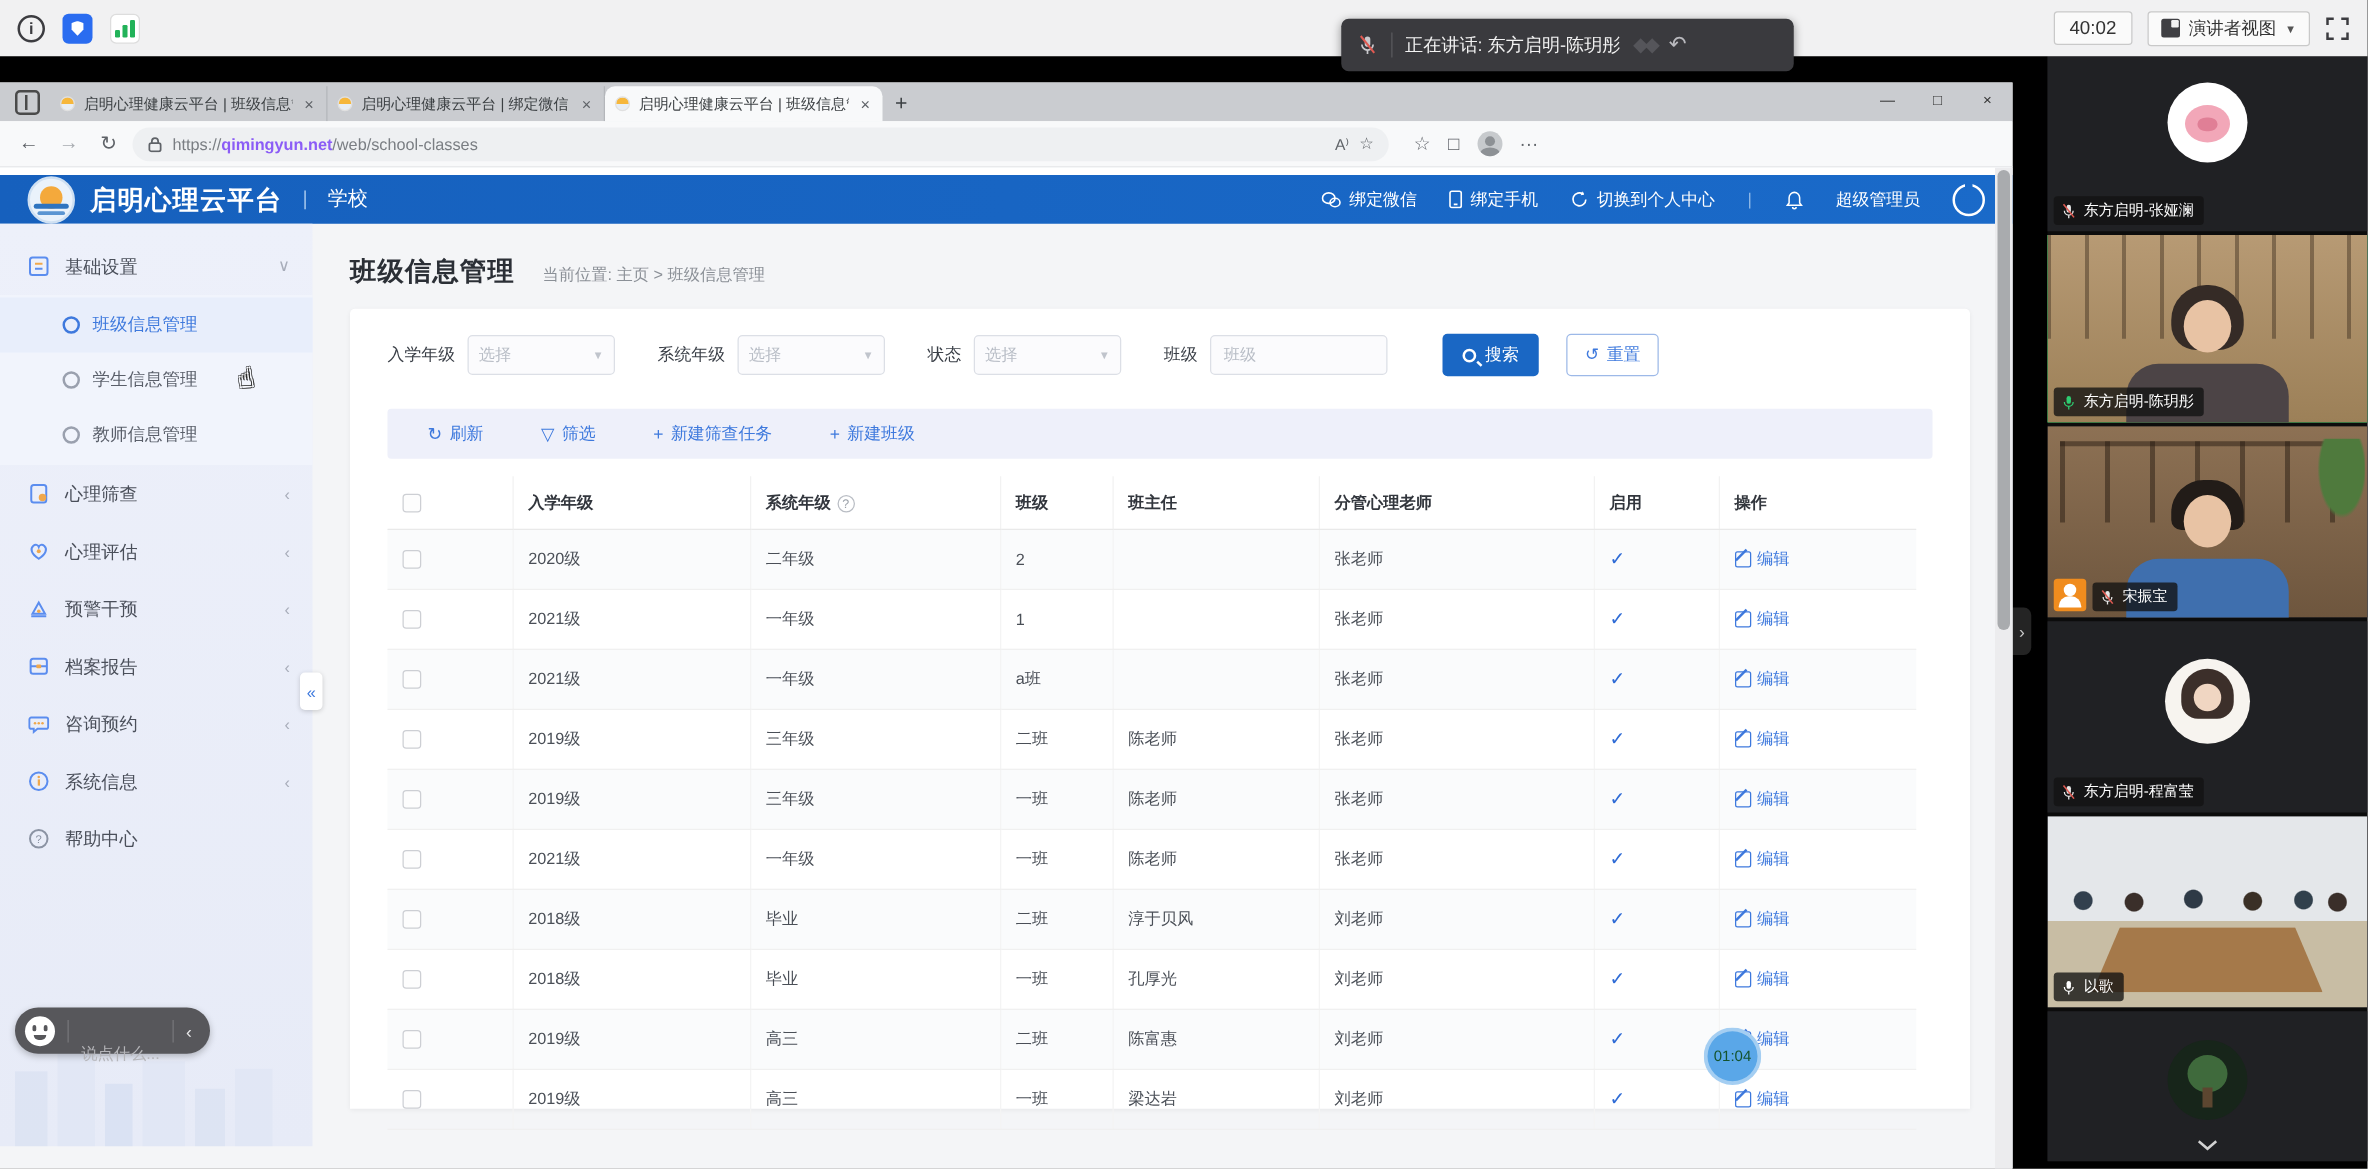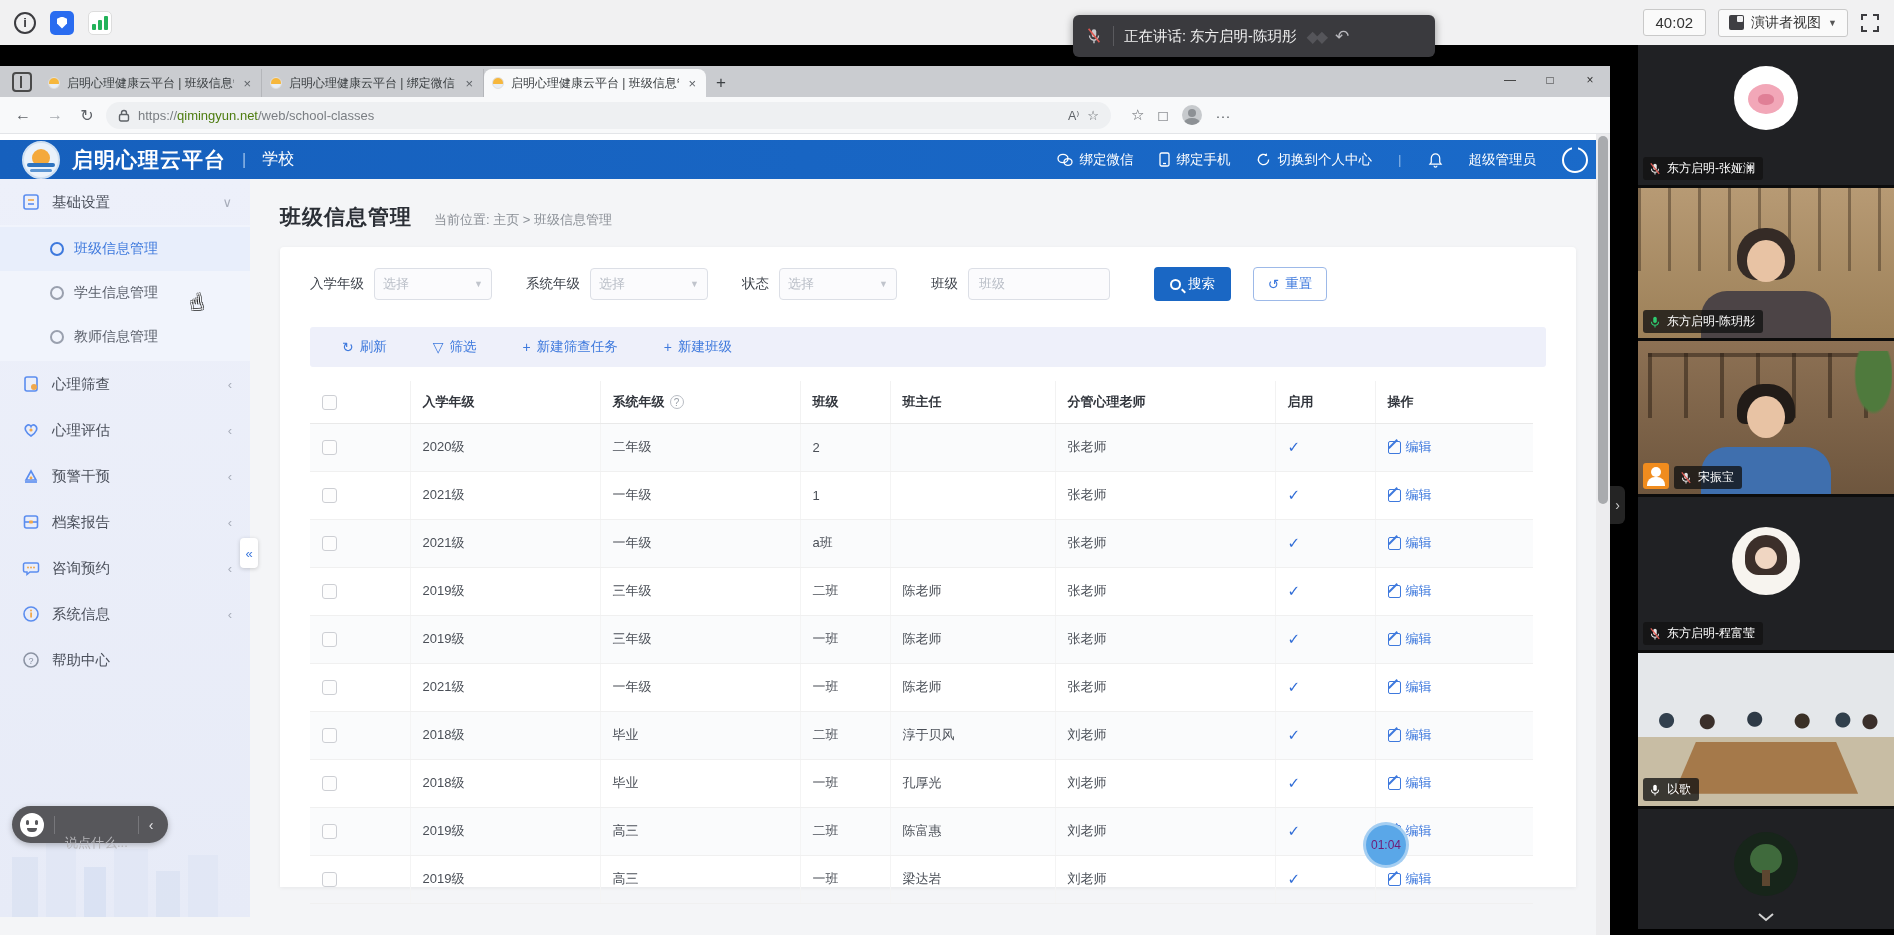--- a/index.html
+++ b/index.html
@@ -46,21 +46,21 @@
   .tab .x { color:#5f6368; font-size:13px; padding:0 2px; }
   .newtab { color:#3c4043; font-size:17px; margin:0 0 4px 10px; }
   .win-ctl { margin-left:auto; display:flex; align-self:flex-start; }
   .win-ctl span { width:40px; height:28px; display:flex; align-items:center; justify-content:center; color:#333; font-size:12px; }
 
   .navbar { height:37px; background:#f8f9fa; display:flex; align-items:center; padding:0 10px; gap:6px; border-bottom:1px solid #e3e5e8; }
   .nav-btn { width:26px; height:26px; display:flex; align-items:center; justify-content:center; color:#5f6368; font-size:16px; }
   .nav-btn.dim { color:#a7abb0; }
   .urlpill { flex:0 0 1005px; height:27px; background:#eef0f2; border-radius:14px; display:flex; align-items:center; padding:0 12px; gap:8px; }
   .url-text { font-size:13px; color:#7a7e83; white-space:nowrap; overflow:hidden; flex:1; }
-  .url-text b { color:#4d7c0f; font-weight:normal; }
+  .url-text b { color:#8b5cf6; font-weight:bold; }
   .pill-ic { color:#5f6368; font-size:13px; }
   .readaloud { font-size:12.5px; color:#5f6368; }
   .nav-right { display:flex; align-items:center; gap:14px; margin-left:14px; color:#5f6368; font-size:15px; }
   .avatar-ic { width:20px; height:20px; border-radius:50%; background:#c7cacd; position:relative; overflow:hidden; }
   .avatar-ic::before { content:""; position:absolute; left:6px; top:4px; width:8px; height:8px; border-radius:50%; background:#8d9195; }
   .avatar-ic::after { content:""; position:absolute; left:2px; top:13px; width:16px; height:10px; border-radius:50%; background:#8d9195; }
 
   
   .webpage { flex:1; position:relative; background:#f4f5f7; overflow:hidden; padding-top:6px; }
   .webpage::before { content:""; position:absolute; left:0; top:0; width:100%; height:6px; background:#fff; }
@@ -78,21 +78,21 @@
   .hdr-right { margin-left:auto; display:flex; align-items:center; gap:26px; font-size:13.5px; }
   .hdr-link { display:flex; align-items:center; gap:6px; }
   .hdr-pipe { color:#8fb7e6; }
   .power { width:26px; height:26px; border-radius:50%; border:2.5px solid #fff; position:relative; }
   .power::after { content:""; position:absolute; left:50%; top:-5px; width:3px; height:10px; background:#1a6ac9; box-shadow:0 0 0 1.5px #1a6ac9; transform:translateX(-50%); }
   .power::before { content:""; position:absolute; left:50%; top:-3px; width:2.5px; height:8px; background:#fff; transform:translateX(-50%); }
 
   .app-body { display:flex; height:738px; }
 
   
-  .sidebar { width:250px; background:linear-gradient(#edf0fa,#e7ebf7); position:relative; padding-top:0; flex:0 0 auto; }
+  .sidebar { width:250px; background:linear-gradient(#edf0fa,#e7ebf7); position:relative; padding-top:11px; flex:0 0 auto; }
   .side-item { height:46px; display:flex; align-items:center; padding:0 18px 0 22px; color:#4a4f5a; font-size:14.5px; gap:12px; }
   .side-item .chev { margin-left:auto; color:#a8adba; font-size:13px; }
   .side-sub { background:#f1f4fc; padding:2px 0; }
   .sub-item { height:44px; display:flex; align-items:center; padding-left:50px; gap:10px; color:#5a5f6a; font-size:14px; }
   .sub-item .ring { width:14px; height:14px; border-radius:50%; border:2px solid #9aa0ae; }
   .sub-item.active { color:#3e79dd; background:#e8eefb; }
   .sub-item.active .ring { border-color:#3e79dd; }
   .side-ic { width:18px; height:18px; flex:0 0 auto; }
   .collapse-handle { position:absolute; right:-8px; top:359px; width:18px; height:30px; background:#fff; border-radius:4px; box-shadow:0 1px 4px rgba(0,0,0,.18); color:#3e79dd; font-size:13px; display:flex; align-items:center; justify-content:center; z-index:15; }
   .side-deco { position:absolute; left:0; bottom:0; width:100%; height:90px; opacity:.35;
@@ -133,21 +133,21 @@
   table.grid tr.odd td { background:#fafbfc; }
   .cb { display:inline-block; width:15px; height:15px; border:1px solid #cdcfd4; border-radius:3px; background:#fdfdfd; vertical-align:middle; }
   .qmark { display:inline-block; width:14px; height:14px; border:1px solid #b9bdc4; color:#9aa0a8; border-radius:50%; font-size:10px; text-align:center; line-height:13px; margin-left:5px; font-weight:normal; }
   .check { color:#2e6bd6; font-size:15px; font-weight:bold; }
   .edit { color:#3e79dd; display:flex; align-items:center; gap:5px; }
   .edit-ic { width:13px; height:13px; border:1.5px solid #3e79dd; border-radius:2px; position:relative; }
   .edit-ic::after { content:""; position:absolute; left:3px; top:-4px; width:2px; height:12px; background:#3e79dd; transform:rotate(45deg); }
 
   
   .cursor-hand { position:absolute; left:190px; top:290px; z-index:45; font-size:22px; color:#fff; text-shadow:-1px -1px 0 #222,1px -1px 0 #222,-1px 1px 0 #222,1px 1px 0 #222; transform:rotate(-8deg); }
-  .badge-0104 { position:absolute; left:1363px; top:822px; width:46px; height:46px; border-radius:50%; background:#5aa7e8; border:3px solid rgba(255,255,255,.45); color:#701a75; font-size:12px; display:flex; align-items:center; justify-content:center; z-index:46; }
+  .badge-0104 { position:absolute; left:1363px; top:822px; width:46px; height:46px; border-radius:50%; background:#5aa7e8; border:3px solid rgba(255,255,255,.45); color:#14532d; font-size:12px; display:flex; align-items:center; justify-content:center; z-index:46; }
   .chat-pill { position:absolute; left:12px; top:806px; height:37px; background:#57575b; border-radius:19px; display:flex; align-items:center; padding:0 14px 0 8px; gap:10px; z-index:46; box-shadow:0 2px 6px rgba(0,0,0,.25); }
   .smiley { width:24px; height:24px; border-radius:50%; background:#fff; position:relative; }
   .smiley::before { content:""; position:absolute; left:6px; top:7px; width:3px; height:5px; background:#57575b; border-radius:2px; box-shadow:9px 0 0 #57575b; }
   .smiley::after { content:""; position:absolute; left:7px; top:15px; width:10px; height:4px; border-radius:0 0 8px 8px; background:#57575b; }
   .pill-div { width:1px; height:18px; background:#77777b; }
   .pill-text { color:#b5b5b9; font-size:13px;margin-top:36px; }
   .pill-chev { color:#e8e8ea; font-size:14px; }
   .edge-handle { position:absolute; left:1610px; top:486px; width:15px; height:38px; background:rgba(255,255,255,.14); border-radius:0 6px 6px 0; color:#c9c9c9; display:flex; align-items:center; justify-content:center; font-size:14px; z-index:25; }
 
   

